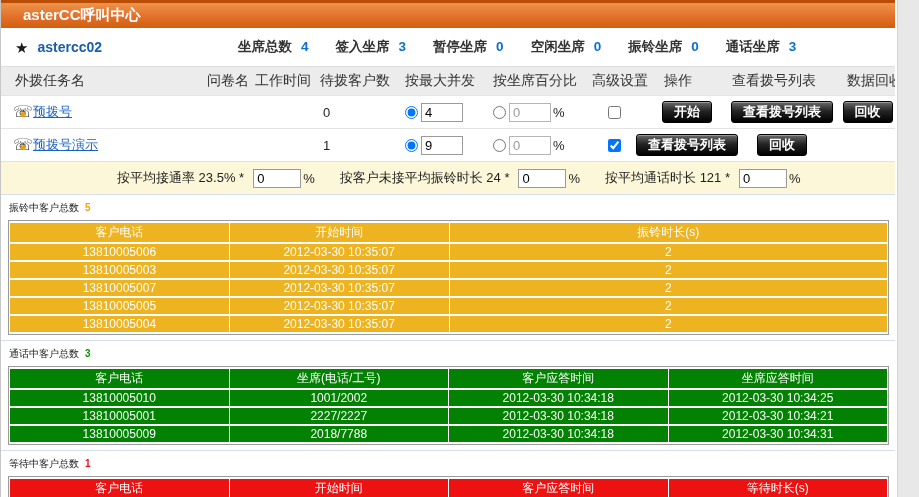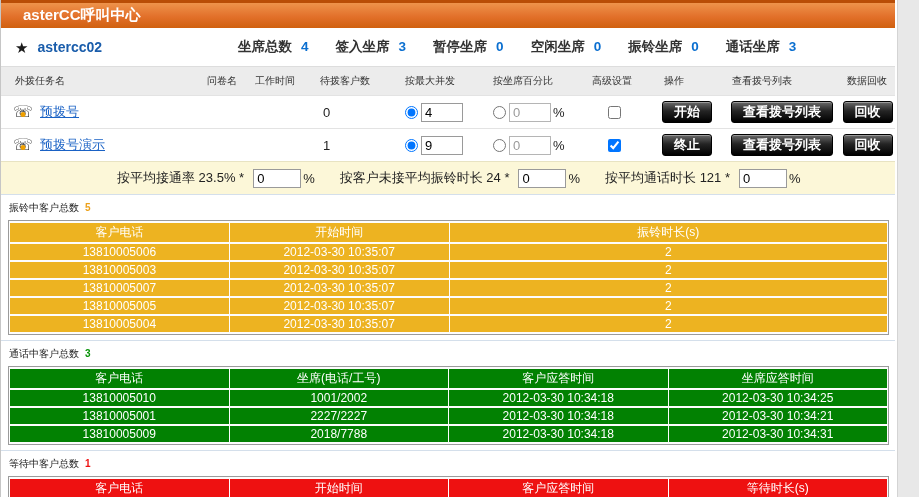--- a/index.html
+++ b/index.html
@@ -32,29 +32,29 @@
   .stat { font-size: 13.5px; font-weight: bold; color: #333; white-space: nowrap; }
   .stat .val { color: #0b6fd0; margin-left: 9px; }
 
   
   .task-grid {
     display: grid;
     grid-template-columns: 200px 48px 62px 88px 88px 99px 65px 72px 118px 53px;
     align-items: center;
   }
   .task-head { height: 29px; background: #ececec; border-top: 1px solid #ddd; }
-  .task-head .hc { font-size: 10px; color: #333; padding-left: 6px; white-space: nowrap; }
+  .task-head .hc { font-size: 14px; color: #333; padding-left: 6px; white-space: nowrap; }
   .hc.c1 { padding-left: 14px; }
   .hc.c4, .hc.c9 { padding-left: 9px; }
   .hc.c8 { padding-left: 13px; }
   .task-row { height: 33px; border-top: 1px solid #e3e3e3; background: #fff; }
   .task-row .cell { display: flex; align-items: center; height: 100%; }
   .phone-icon { margin-left: 12px; font-size: 16px; color: #222; position: relative; line-height: 1; }
   .phone-icon::after { content:""; position:absolute; width:5px; height:5px; background:#f0a000; border-radius:50%; left:50%; top:8px; transform:translateX(-50%); }
-  .task-link { margin-left: 7px; color: #1a62c5; font-size: 13px; }
+  .task-link { color: #1a62c5; font-size: 13px; }
   .pending { padding-left: 12px; font-size: 13px; color: #222; }
   .num-input { width: 42px; height: 19px; border: 1px solid #9a9a9a; font-size: 13px; padding: 0 3px; font-family: inherit; }
   .num-input.dim { color: #9a9a9a; border-color: #b5b5b5; }
   input[type=radio] { margin: 0 3px 0 6px; }
   .pct-sign { font-size: 13px; color: #222; margin-left: 2px; }
   input[type=checkbox] { margin-left: 22px; }
   .btn {
     background: linear-gradient(180deg, #6a6a6a 0%, #242424 45%, #000 100%);
     border: 1px solid #000; border-radius: 3px;
     box-shadow: inset 0 1px 0 rgba(255,255,255,.35);
@@ -176,23 +176,20 @@
     </span>
     <span class="cell">
       <input type="radio" name="mode-row1" style="">
       <input type="text" class="num-input dim" value="0" style="">
       <span class="pct-sign">%</span>
     </span>
     <span class="cell">
       <input type="checkbox" checked="" style="">
     </span>
     <span class="cell center">
-      <button class="btn">终止</button>
-    </span>
-    <span class="cell center">
       <button class="btn">查看拨号列表</button>
     </span>
     <span class="cell center">
       <button class="btn">回收</button>
     </span>
   </div>
 
   <div class="ratio-row">
     <span class="ratio-item">
       <span>按平均接通率 23.5% *</span>

